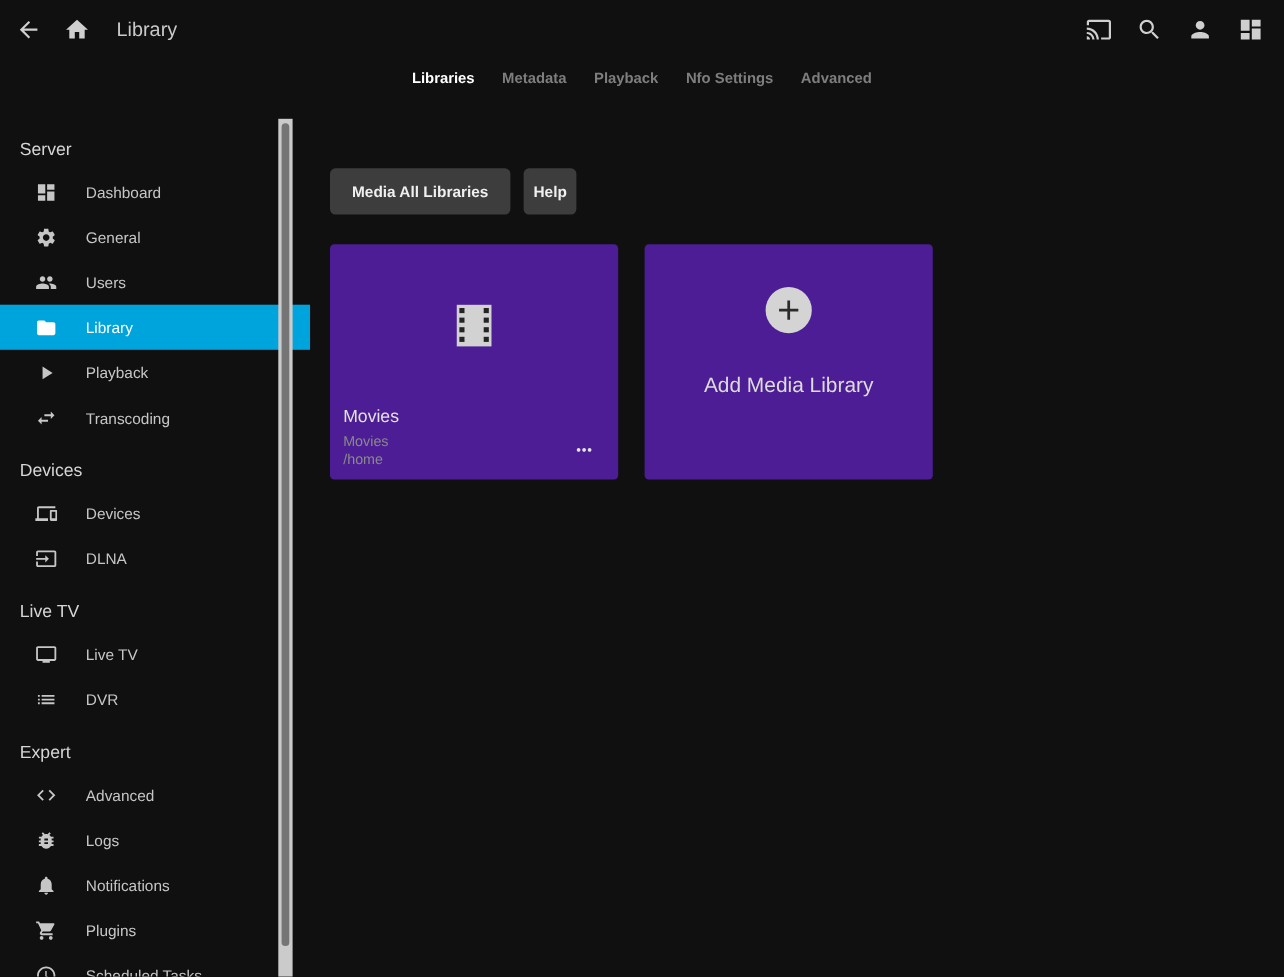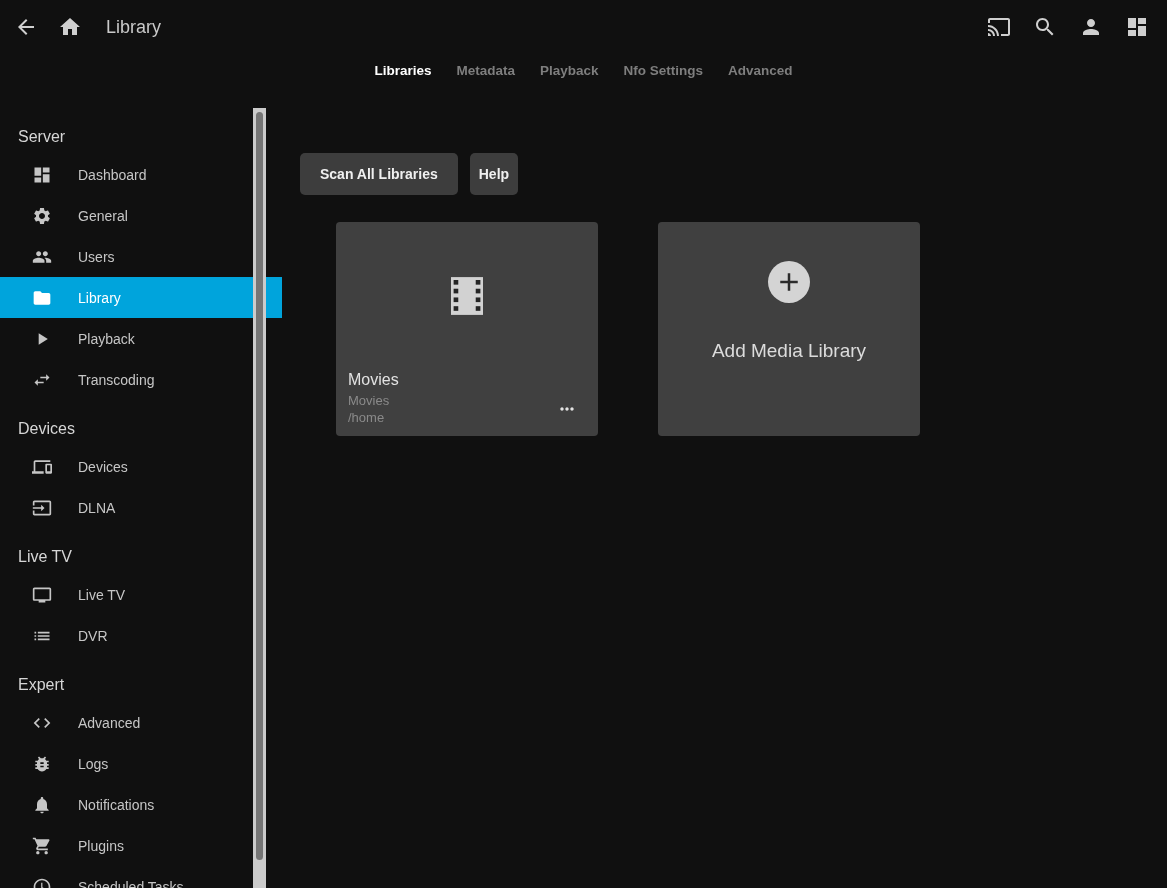--- a/index.html
+++ b/index.html
@@ -79,22 +79,22 @@
   .btn {
     background:#3d3d3d; color:#f0f0f0; border:none; cursor:pointer;
     font-family:"Liberation Sans", sans-serif;
     font-size:14px; font-weight:bold; border-radius:5px;
     height:42px; padding:0 20px;
   }
   .btn.help { padding:0 9px; }
 
   .cards { margin-top:27px; display:flex; gap:24px; }
   .card {
-    width:262px; height:214px; background:#404040; border-radius:4px;
-    overflow:hidden; position:relative;margin-left:36px;
+    width:262px; height:214px; background:#4c1d95; border-radius:4px;
+    overflow:hidden; position:relative;
   }
   .card-image {
     height:147px; display:flex; align-items:center; justify-content:center;
     cursor:pointer;
   }
   .card-footer { padding:2px 14px 0 12px; }
   .card-title { font-size:16px; color:#e2e2e2; margin-bottom:3px; }
   .card-meta-row { display:flex; align-items:center; }
   .card-meta { font-size:13px; color:#8a8a8a; line-height:17px; }
   .card-menu-btn {
@@ -314,21 +314,21 @@
 
 </div>
 
 <div class="drawer-scrollbar">
   <div class="thumb"></div>
 </div>
 
 <div class="main">
 
   <div class="btn-row">
-    <button class="btn">Scan All Libraries</button>
+    <button class="btn">Media All Libraries</button>
     <button class="btn help">Help</button>
   </div>
 
   <div class="cards">
 
     <div class="card">
       <div class="card-image">
         <span>
           <svg width="32" height="40" viewBox="0 0 22 26">
             <rect x="0" y="0" width="22" height="26" fill="#d2d2d2"></rect>

